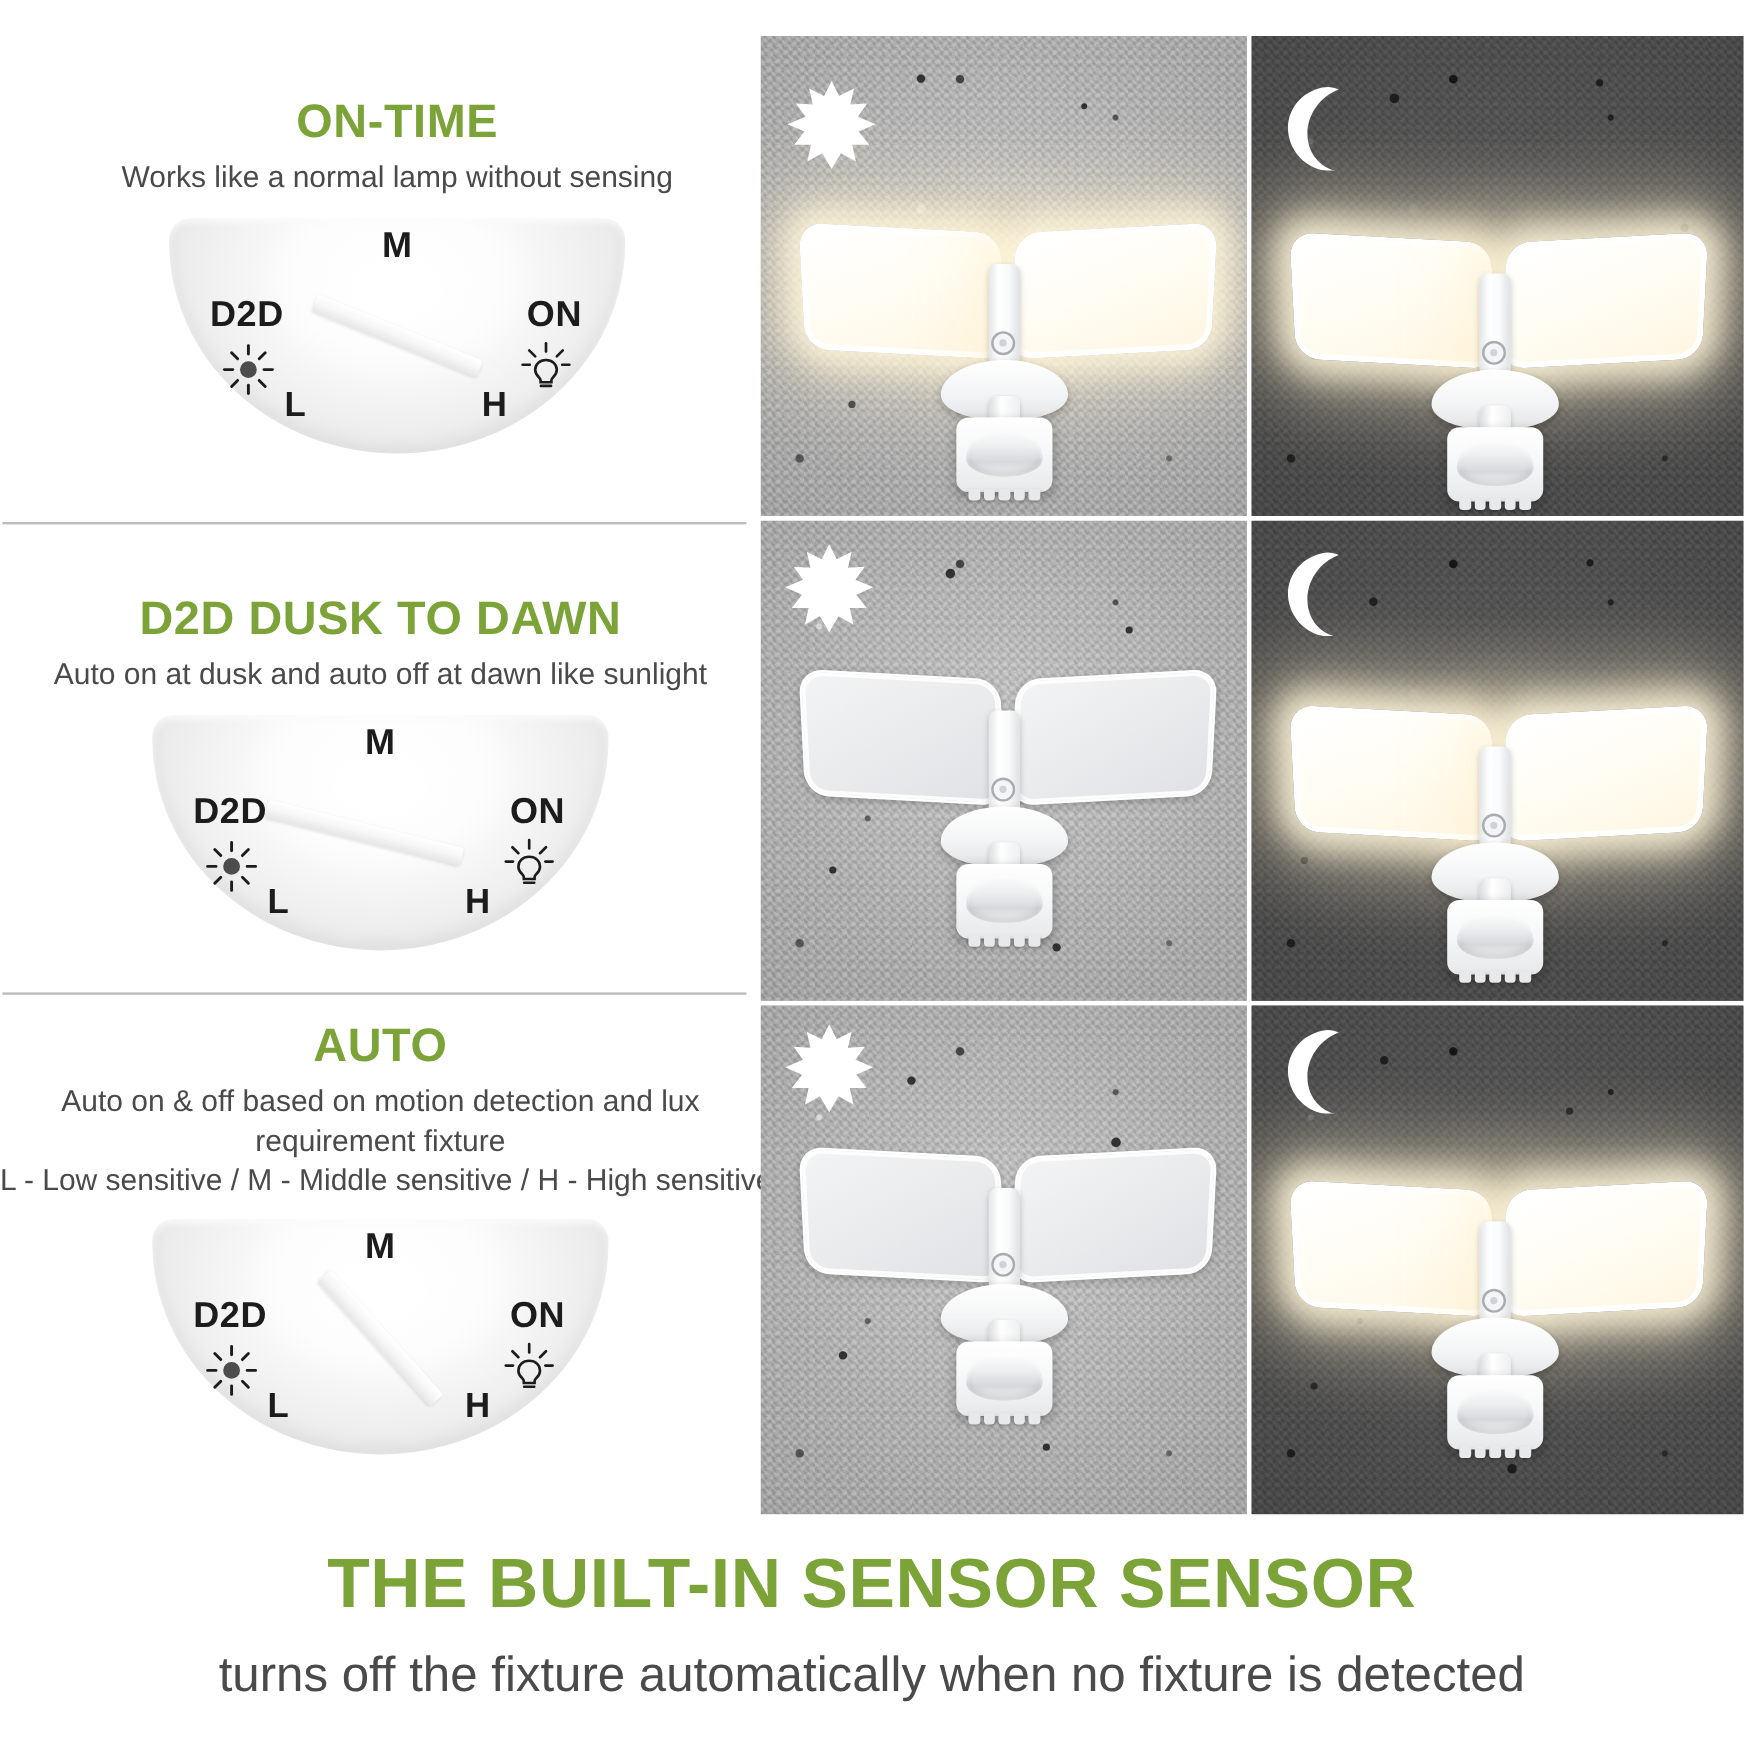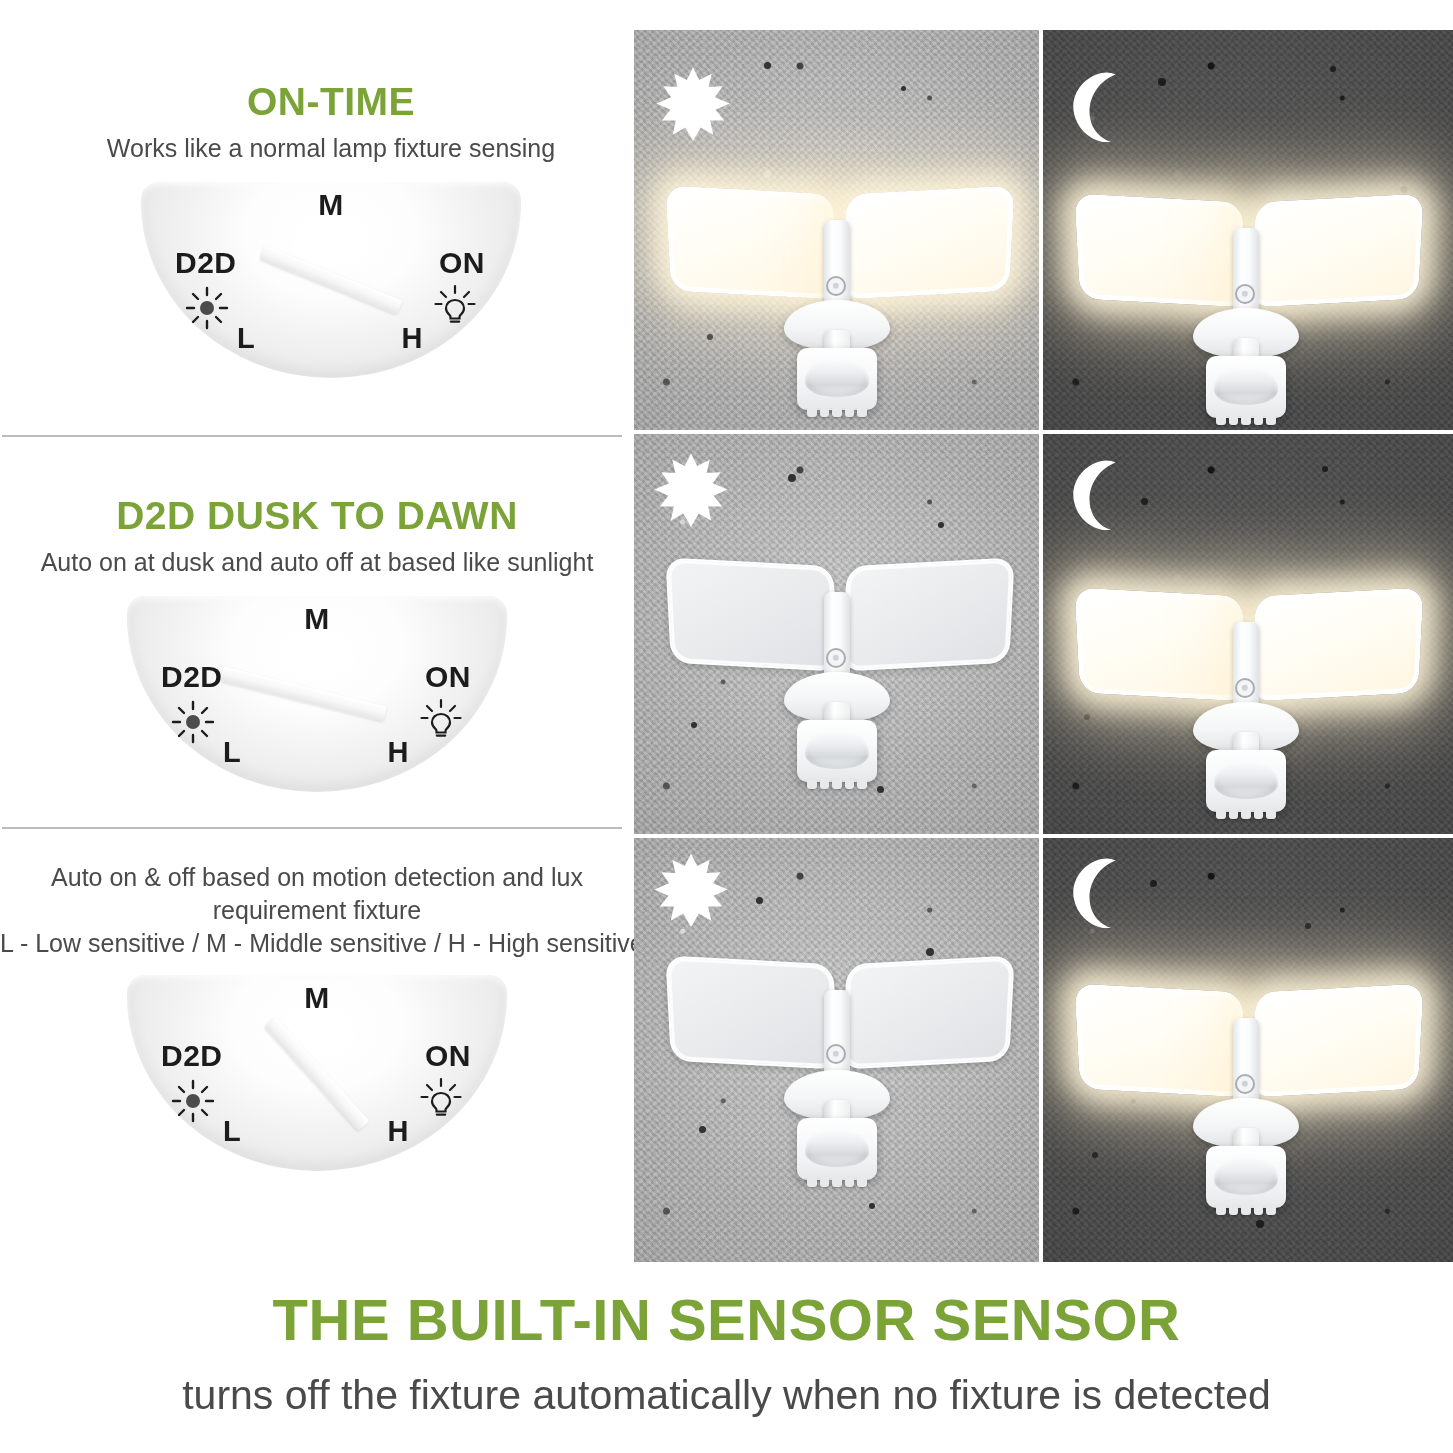--- a/index.html
+++ b/index.html
@@ -176,21 +176,21 @@
 </style>
 </head>
 <body>
 
 <div id="root">
 
   <div class="left-col">
 
     <div class="mode-block" style="top:82px;padding-left:28px;">
       <div class="mode-title">ON-TIME</div>
-      <div class="mode-desc">Works like a normal lamp fixture sensing</div>
+      <div class="mode-desc">Works like a normal lamp without sensing</div>
       <div style="margin-top:18px;">
         <div class="dial-wrap">
           <div class="dial-body"></div>
           <span class="lbl lbl-m">M</span>
           <span class="lbl lbl-d2d">D2D</span>
           <span class="lbl lbl-on">ON</span>
           <span class="lbl lbl-l">L</span>
           <span class="lbl lbl-h">H</span>
           <span class="ico ico-sun">
             <svg viewBox="0 0 44 44" width="44" height="44">
@@ -222,21 +222,21 @@
           </span>
           <span class="slot" style="transform:translate(-50%,-50%) rotate(22deg);"></span>
         </div>
       </div>
     </div>
 
     <div class="divider" style="top:435px;"></div>
 
     <div class="mode-block" style="top:466px;margin-top:30px;">
       <div class="mode-title">D2D DUSK TO DAWN</div>
-      <div class="mode-desc">Auto on at dusk and auto off at based like sunlight</div>
+      <div class="mode-desc">Auto on at dusk and auto off at dawn like sunlight</div>
       <div style="margin-top:18px;">
         <div class="dial-wrap">
           <div class="dial-body"></div>
           <span class="lbl lbl-m">M</span>
           <span class="lbl lbl-d2d">D2D</span>
           <span class="lbl lbl-on">ON</span>
           <span class="lbl lbl-l">L</span>
           <span class="lbl lbl-h">H</span>
           <span class="ico ico-sun">
             <svg viewBox="0 0 44 44" width="44" height="44">
@@ -267,20 +267,21 @@
             </svg>
           </span>
           <span class="slot" style="transform:translate(-58%,-50%) rotate(14deg); width:168px;"></span>
         </div>
       </div>
     </div>
 
     <div class="divider" style="top:827px;"></div>
 
     <div class="mode-block" style="top:852px;">
+      <div class="mode-title">AUTO</div>
       <div class="mode-desc">Auto on &amp; off based on motion detection and lux</div>
       <div class="mode-desc" style="margin-top:1px;">requirement fixture</div>
       <div class="mode-desc" style="margin-top:1px;">L - Low sensitive / M - Middle sensitive / H - High sensitive</div>
       <div style="margin-top:16px;">
         <div class="dial-wrap">
           <div class="dial-body"></div>
           <span class="lbl lbl-m">M</span>
           <span class="lbl lbl-d2d">D2D</span>
           <span class="lbl lbl-on">ON</span>
           <span class="lbl lbl-l">L</span>

